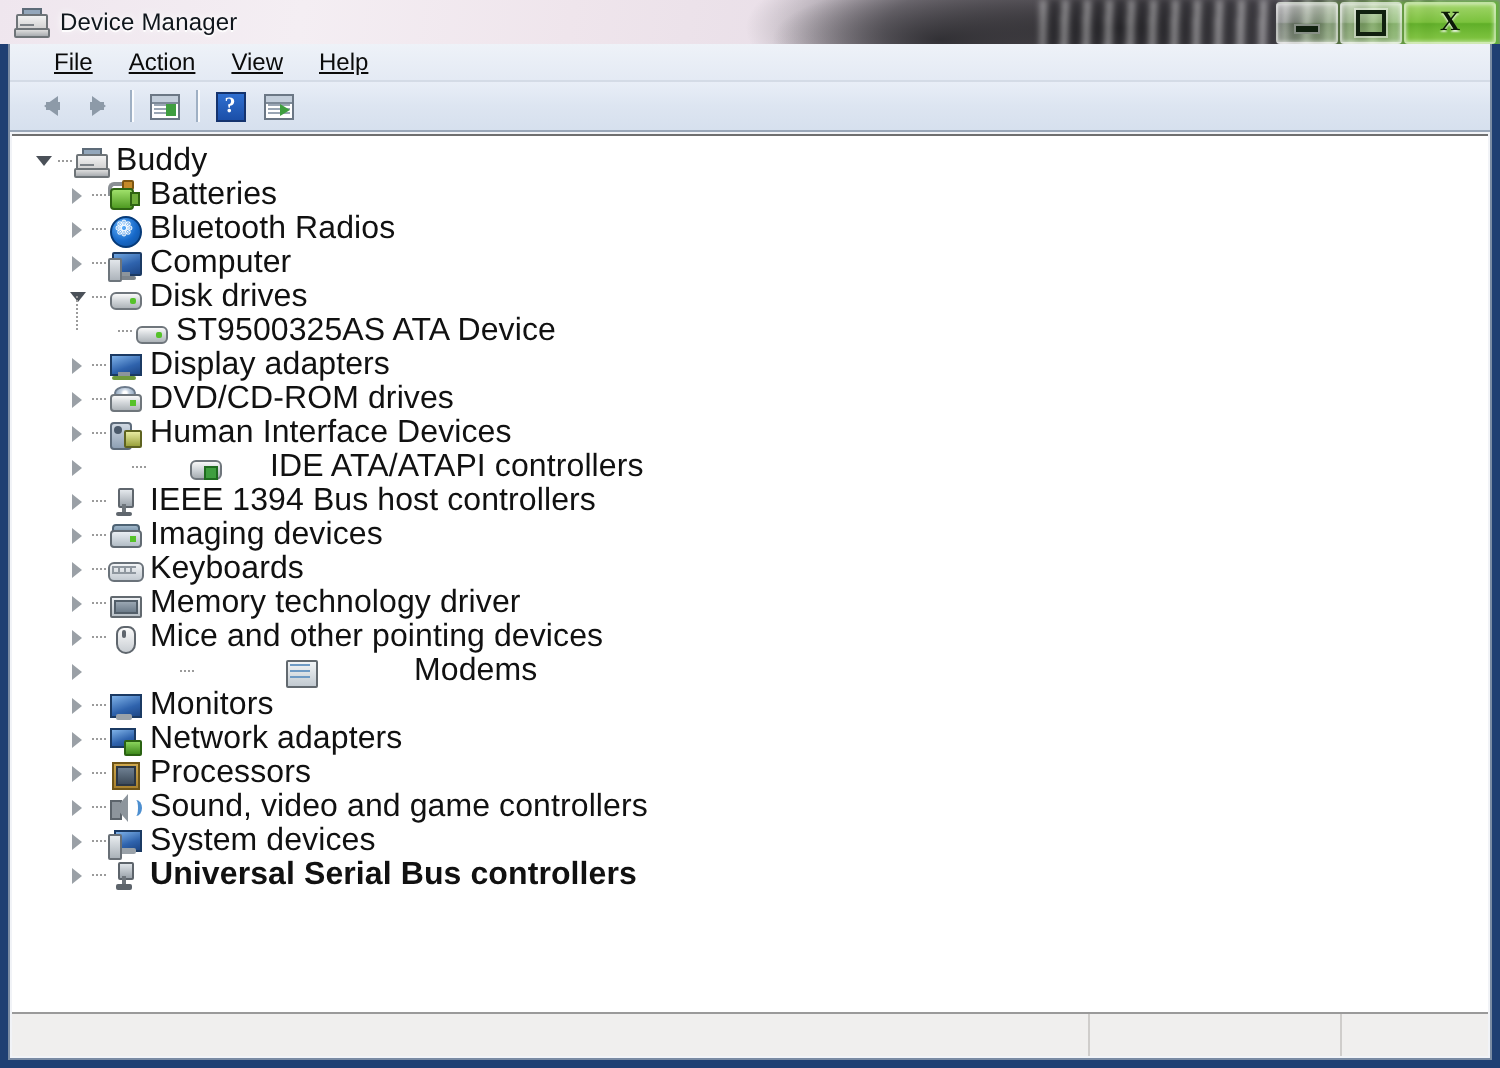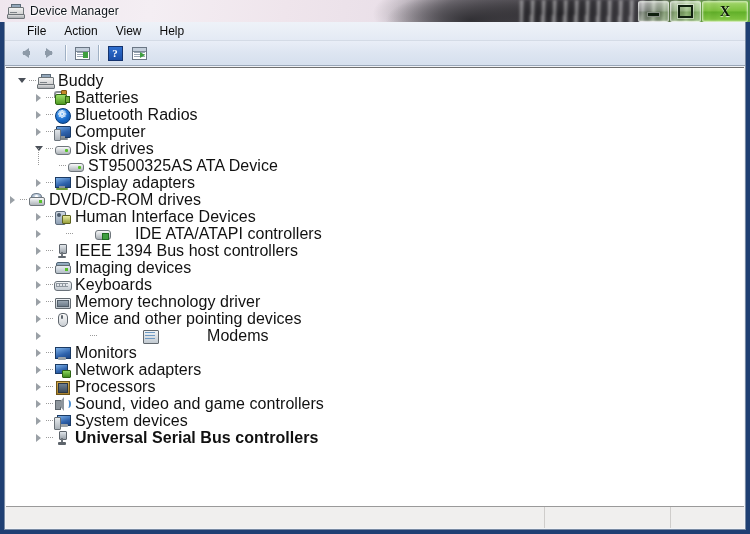--- a/index.html
+++ b/index.html
@@ -152,20 +152,21 @@
     align-items: center;
     padding-left: 13px;
     box-sizing: border-box;
   }
   .menuitem {
     font-size: 12px;
     color: #0b0b0b;
     padding: 1px 9px 2px 9px;
     cursor: default;
     white-space: nowrap;
+    text-decoration: underline;
   }
 
   
   .toolbar {
     height: 25px;
     background: linear-gradient(180deg, #e9eef7 0%, #dde5f1 50%, #d6e0ee 100%);
     border-bottom: 1px solid #9aa7b8;
     display: flex;
     align-items: center;
     padding-left: 8px;
@@ -787,21 +788,21 @@
                 </div>
               <div class="dots"></div>
               <div class="ico ic-display">
                 <div class="scr"></div>
                   <div class="stand"></div>
                   <div class="foot"></div>
               </div>
               <div class="label">Display adapters</div>
             </div>
 
-            <div class="row" style="">
+            <div class="row" style="padding-left:26px;">
               <div class="twisty">
                   <div class="tri"></div>
                 </div>
               <div class="dots"></div>
               <div class="ico ic-dvd">
                 <div class="disc"></div>
                   <div class="body"></div>
                   <div class="led"></div>
               </div>
               <div class="label">DVD/CD-ROM drives</div>

